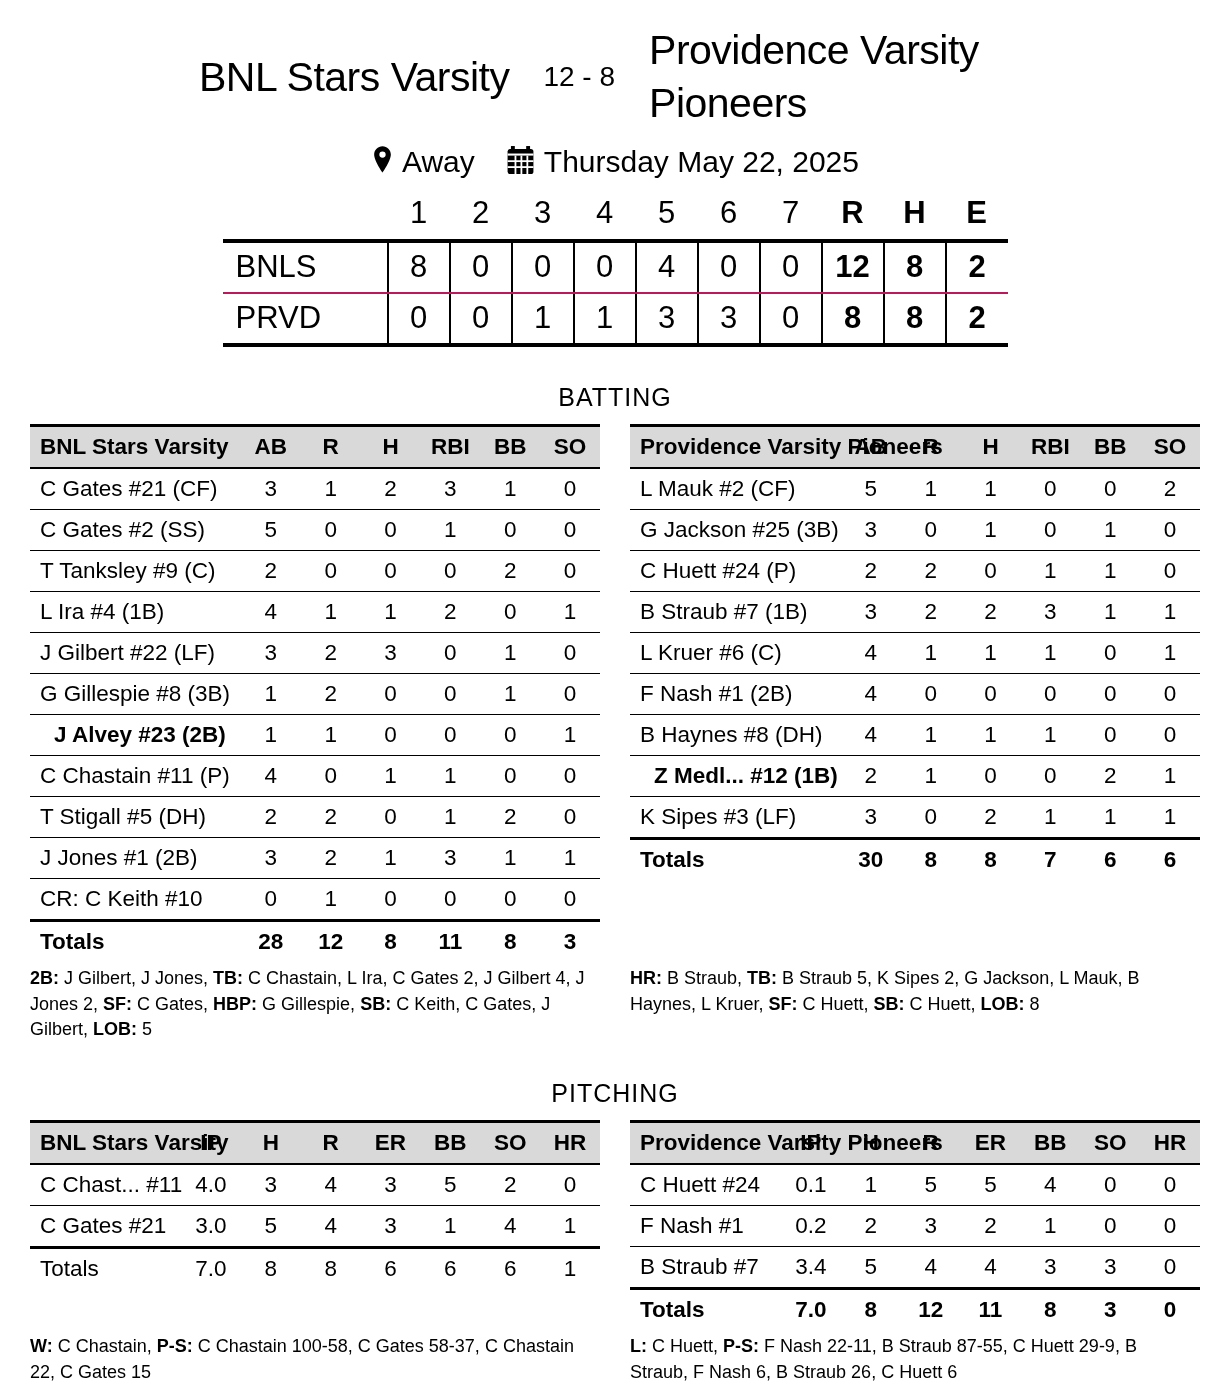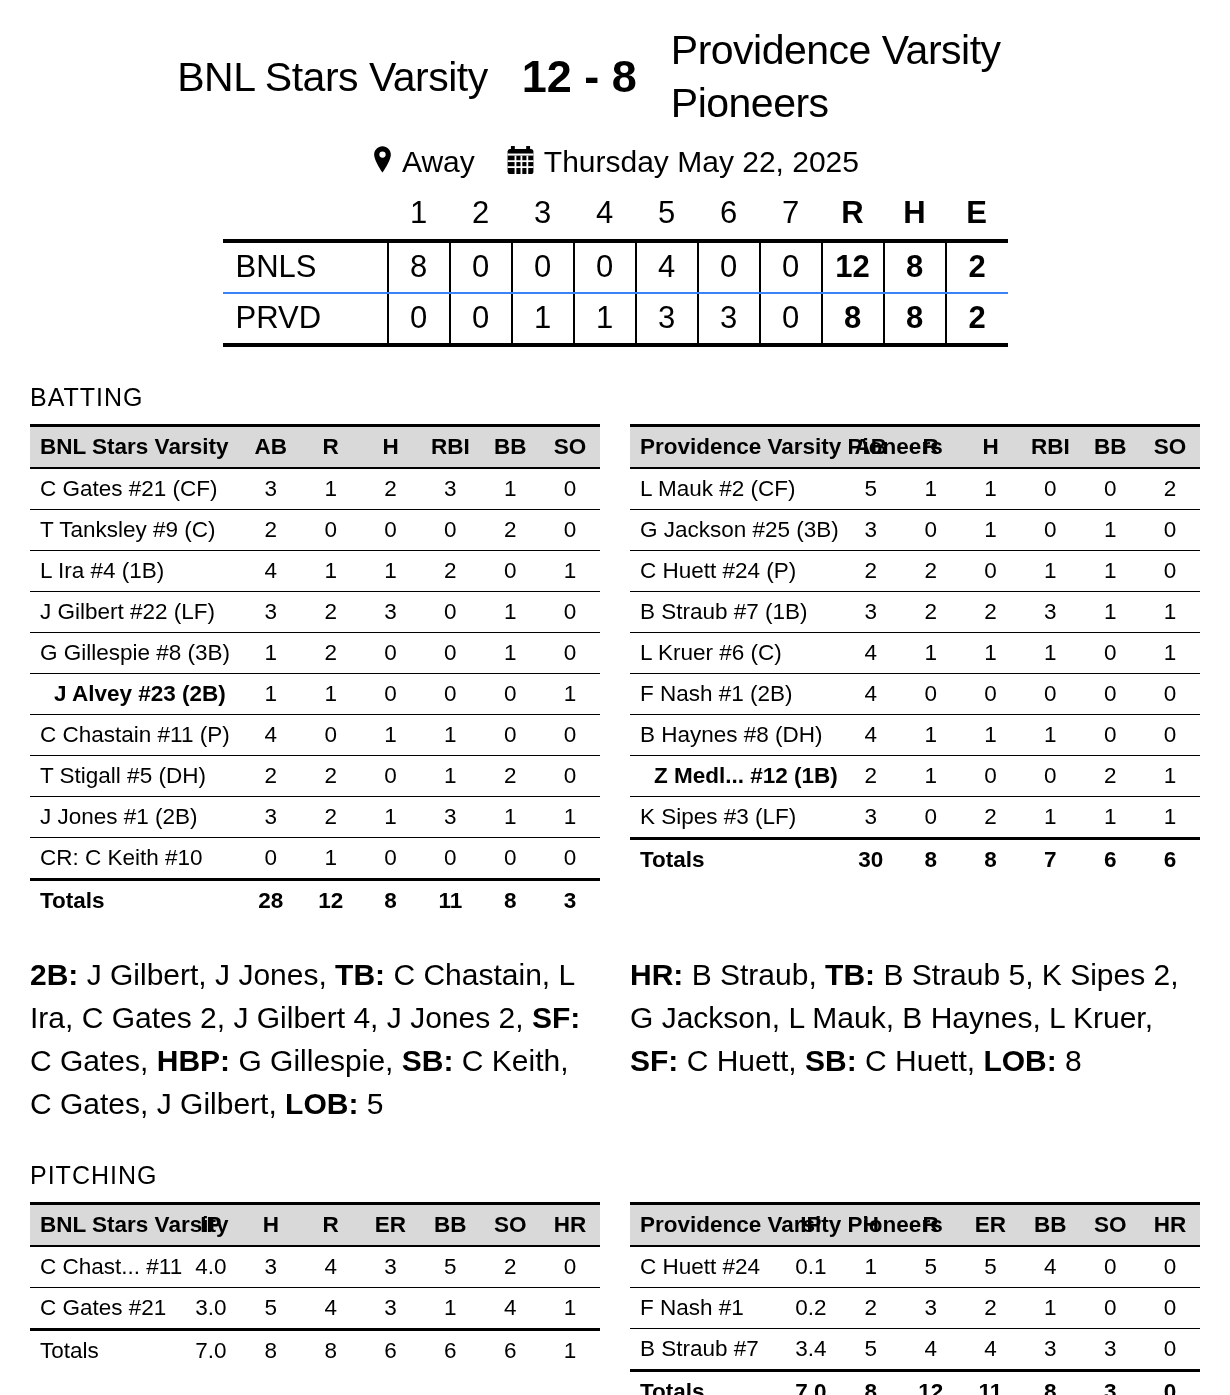--- a/index.html
+++ b/index.html
@@ -9,52 +9,52 @@
     font-family:"Liberation Sans", sans-serif;
     color:#000;
   }
   .page { padding:20px 30px 40px; }
 
   
   .scoreboard { display:flex; justify-content:center; align-items:center; gap:34px; margin-top:4px; }
   .team-name { font-size:41px; font-weight:400; letter-spacing:-0.5px; line-height:1.3; }
   .team-away { white-space:nowrap; }
   .team-home { width:382px; }
-  .score { font-size:45px; font-weight:700; white-space:nowrap; }
+  .score { font-size:28px; font-weight:400; white-space:nowrap; }
 
   .meta { display:flex; justify-content:center; align-items:flex-start; margin-top:14px; font-size:30px; }
   .meta .icon { display:inline-flex; align-items:center; }
   .meta .loc-gap { width:8px; }
   .meta .mid-gap { width:30px; }
   .meta .cal-gap { width:8px; }
 
   
   .linescore-wrap { display:flex; justify-content:center; margin-top:16px; }
   table.linescore { border-collapse:collapse; table-layout:fixed; width:785px; font-size:31px; border-bottom:4px solid #000; }
   .linescore th { font-weight:400; text-align:center; padding:0 0 8px; border-bottom:4px solid #000; }
   .linescore th.b { font-weight:700; }
   .linescore td { text-align:center; height:52px; border-left:2px solid #000; }
   .linescore td.b { font-weight:700; }
   .linescore td:first-child { border-left:none; text-align:left; padding-left:13px; }
-  .linescore tbody tr:first-child td { border-bottom:2px solid #3b82f6; }
+  .linescore tbody tr:first-child td { border-bottom:2px solid #be185d; }
 
   
-  .section-title { font-size:25px; font-weight:400; letter-spacing:1px; margin:36px 0 12px; }
+  .section-title { font-size:25px; font-weight:400; letter-spacing:1px; margin:36px 0 12px;text-align:center; }
   .stats-grid { display:grid; grid-template-columns:1fr 1fr; column-gap:30px; align-items:start; }
 
   table.stat { border-collapse:collapse; table-layout:fixed; width:100%; font-size:22.5px; border-top:3px solid #000; }
   .stat thead tr { background:#d9d9d9; }
   .stat th { font-weight:700; text-align:center; padding:7px 0; border-bottom:2px solid #000; }
   .stat th.name, .stat td.name { text-align:left; padding-left:10px; white-space:nowrap; overflow:visible; }
   .stat td { text-align:center; padding:7px 0; border-bottom:1.5px solid #000; }
   .stat td.indent { padding-left:24px;font-weight:bold; }
   .stat tr.totals td { border-top:3px solid #000; border-bottom:none; font-weight:400;margin-top:48px; }
   .stat tr.totals.bold td { font-weight:700; }
 
-  .stat-notes { margin-top:32px; font-size:30px; line-height:1.44; padding-right:6px; }
+  .stat-notes { margin-top:4px; font-size:18px; line-height:1.44; padding-right:6px; }
 </style>
 </head>
 <body>
 
 <div class="page">
 
   <div class="scoreboard">
     <div class="team-name team-away">BNL Stars Varsity</div>
     <div class="score">12 - 8</div>
     <div class="team-name team-home">Providence Varsity Pioneers</div>
@@ -166,20 +166,29 @@
             <tr>
               <td class="name">C Gates #21 (CF)</td>
               <td>3</td>
               <td>1</td>
               <td>2</td>
               <td>3</td>
               <td>1</td>
               <td>0</td>
             </tr>
             <tr>
+              <td class="name">C Gates #2 (SS)</td>
+              <td>5</td>
+              <td>0</td>
+              <td>0</td>
+              <td>1</td>
+              <td>0</td>
+              <td>0</td>
+            </tr>
+            <tr>
               <td class="name">T Tanksley #9 (C)</td>
               <td>2</td>
               <td>0</td>
               <td>0</td>
               <td>0</td>
               <td>2</td>
               <td>0</td>
             </tr>
             <tr>
               <td class="name">L Ira #4 (1B)</td>

